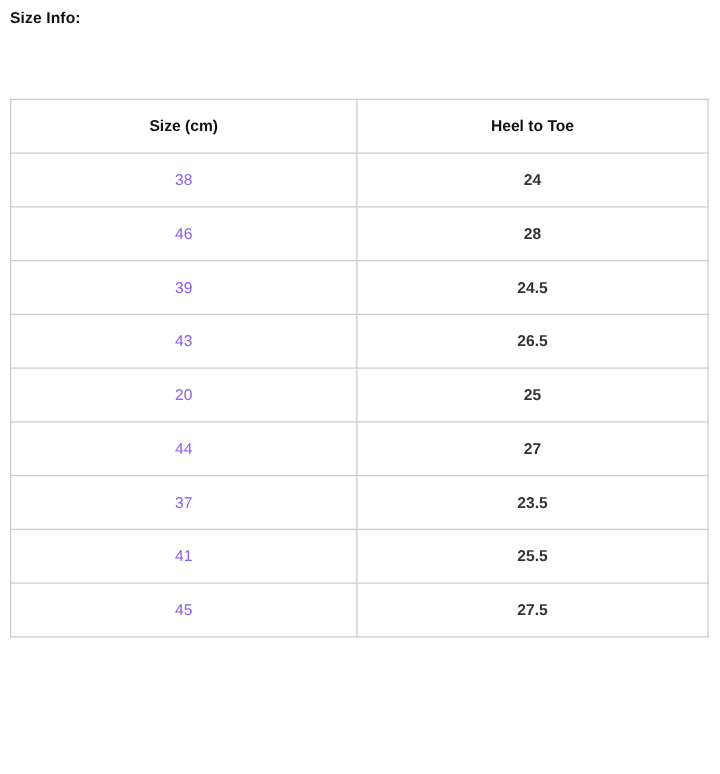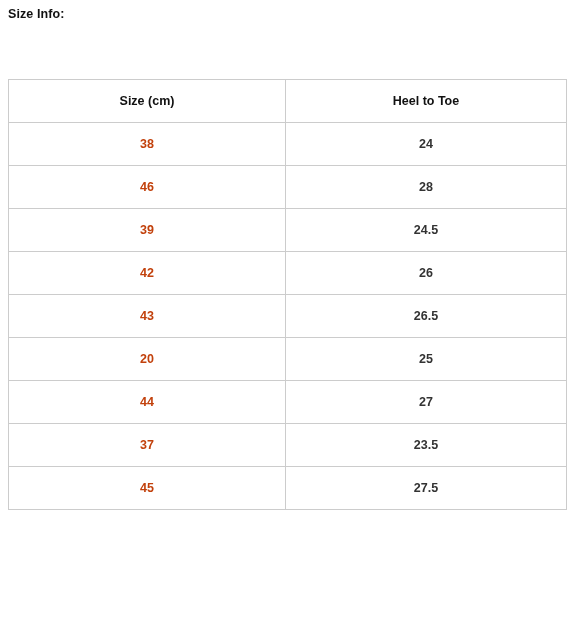--- a/index.html
+++ b/index.html
@@ -52,22 +52,22 @@
     padding: 0 6px;
     box-sizing: border-box;
   }
   .size-table th {
     font-size: 12.5px;
     font-weight: bold;
     color: #111111;
   }
   .size-table td.size-cell {
     font-size: 12.5px;
-    font-weight: bold;
-    color: #c2410c;
+    font-weight: normal;
+    color: #8b5cf6;
   }
   .size-table td.heel-cell {
     font-size: 12.5px;
     font-weight: bold;
     color: #333333;
   }
 </style>
 </head>
 <body>
 
@@ -93,39 +93,39 @@
       </tr>
       <tr>
         <td class="size-cell">46</td>
         <td class="heel-cell">28</td>
       </tr>
       <tr>
         <td class="size-cell">39</td>
         <td class="heel-cell">24.5</td>
       </tr>
       <tr>
-        <td class="size-cell">42</td>
-        <td class="heel-cell">26</td>
-      </tr>
-      <tr>
         <td class="size-cell">43</td>
         <td class="heel-cell">26.5</td>
       </tr>
       <tr>
         <td class="size-cell">20</td>
         <td class="heel-cell">25</td>
       </tr>
       <tr>
         <td class="size-cell">44</td>
         <td class="heel-cell">27</td>
       </tr>
       <tr>
         <td class="size-cell">37</td>
         <td class="heel-cell">23.5</td>
       </tr>
       <tr>
+        <td class="size-cell">41</td>
+        <td class="heel-cell">25.5</td>
+      </tr>
+      <tr>
         <td class="size-cell">45</td>
         <td class="heel-cell">27.5</td>
       </tr>
     </tbody>
   </table>
 
 </div>
 
 </body></html>

